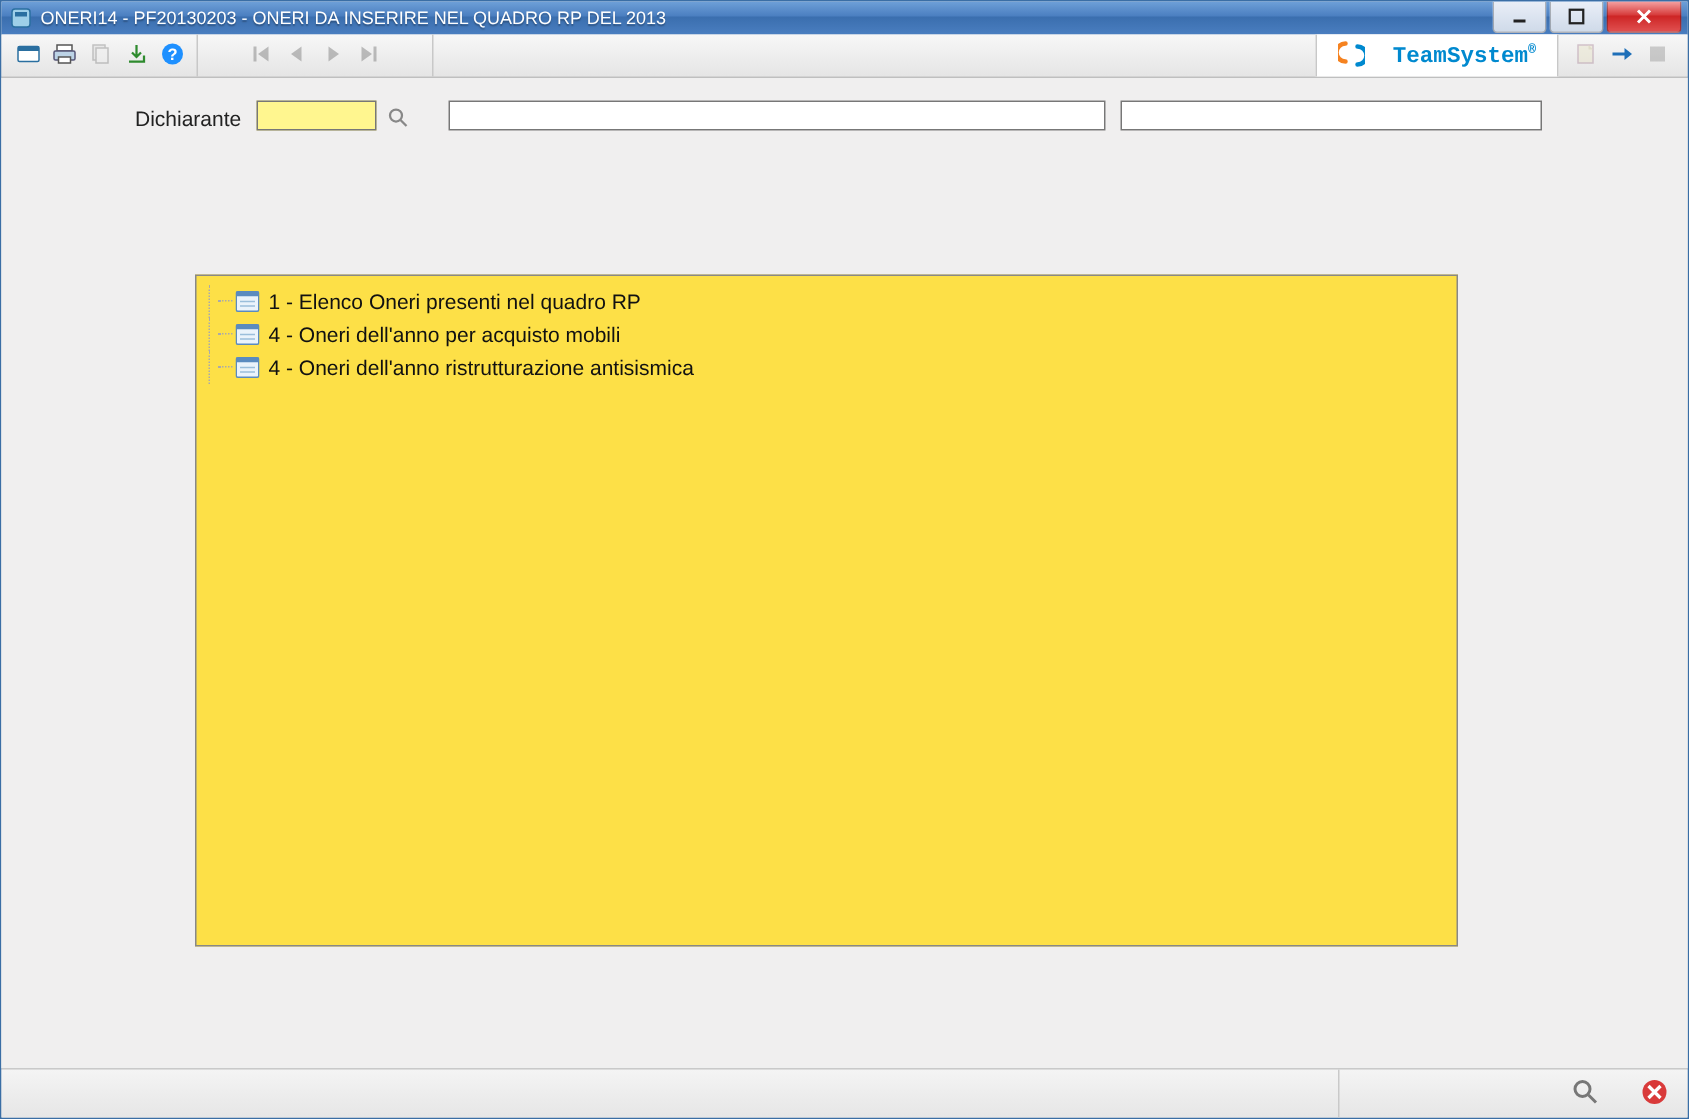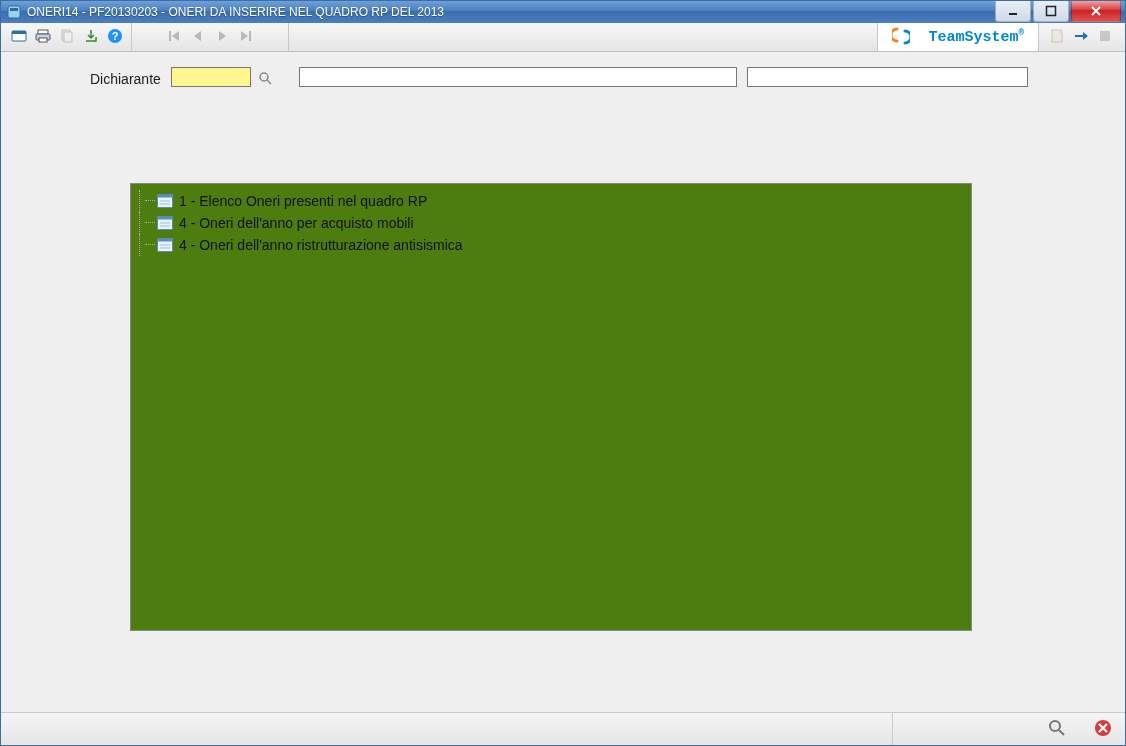--- a/index.html
+++ b/index.html
@@ -165,21 +165,21 @@
   .wi1 { width: 432px; margin-left: 20px;}
   .wi2 { width: 275px; margin-left:4px;}
 
   
   .tree-panel {
     position:absolute;
     left: 128px;
     top: 130px;
     width: 842px;
     height: 448px;
-    background:#4d7c0f;
+    background:#fde047;
     border:1px solid #888;
     box-sizing:border-box;
     padding: 6px 4px;
     overflow:auto;
   }
   .tree-item {
     display:flex;
     align-items:center;
     height:22px;
     padding-left: 10px;

